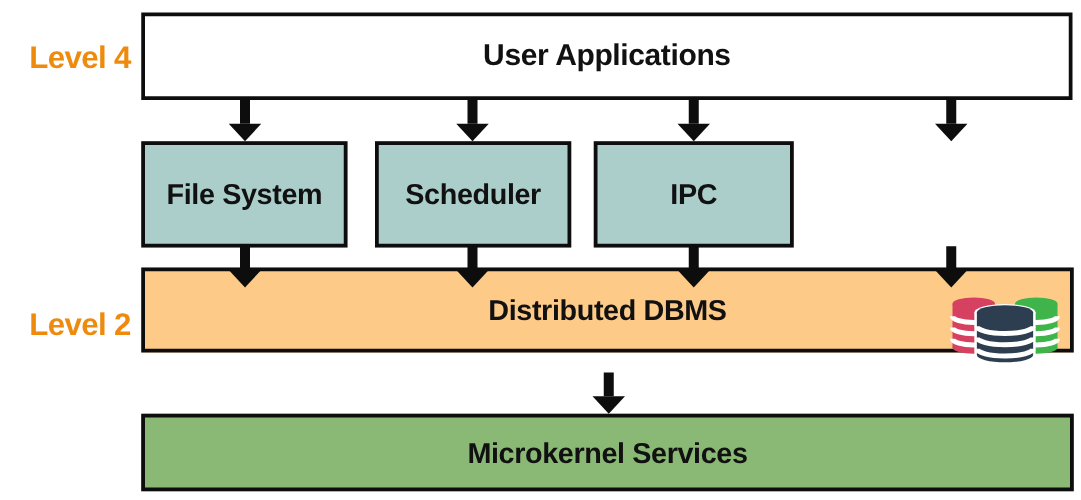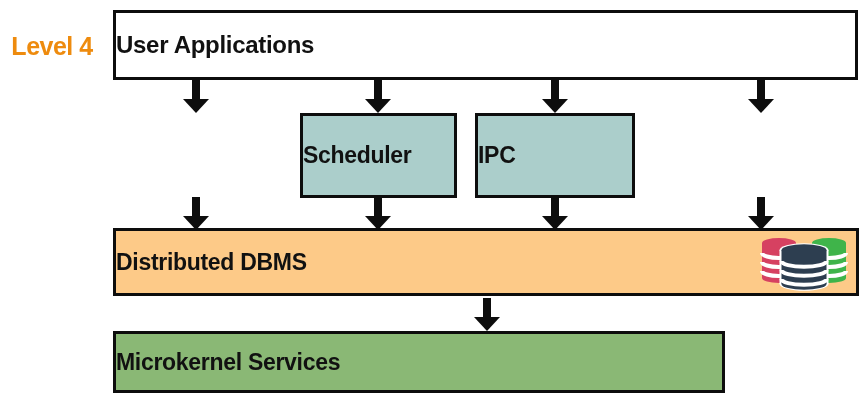--- a/index.html
+++ b/index.html
@@ -2,45 +2,45 @@
 <html><head>
 <meta charset="utf-8">
 <style>
   html,body{margin:0;padding:0;background:#ffffff;}
   .canvas{
     position:relative;width:865px;height:400px;background:#ffffff;
     font-family:"Liberation Sans",sans-serif;overflow:hidden;
   }
   
   .lvl{
-    position:absolute;left:0;width:104px;height:30px;line-height:30px;
+    position:absolute;left:12px;width:104px;height:30px;line-height:30px;
     text-align:center;font-size:25px;font-weight:700;color:#ee8b0e;
     letter-spacing:-0.5px;white-space:nowrap;
   }
   #lab4{top:31px}#lab3{top:140px}#lab2{top:245px}#lab1{top:343px}
   
   .box{
     position:absolute;box-sizing:border-box;border:3px solid #0d0d0d;
-    display:flex;align-items:center;
+    display:flex;align-items:center;justify-content:center;
     color:#111111;font-weight:700;text-align:center;
   }
   .box-white{background:#ffffff}
   .box-teal{background:#abcecb}
   .box-orange{background:#fdca88}
   .box-green{background:#8ab875}
   .box-label{font-size:23px;line-height:1.05;letter-spacing:-0.3px}
   #b-user{left:113px;top:10px;width:745px;height:70px}
   #b-user .box-label{font-size:24px}
   #b-fs{left:113px;top:113px;width:165px;height:85px}
   #b-sched{left:300px;top:113px;width:157px;height:85px}
   #b-ipc{left:475px;top:113px;width:160px;height:85px}
   #b-other{left:663px;top:113px;width:198px;height:85px}
   #b-other .box-label{max-width:120px}
-  #b-dbms{left:113px;top:228px;width:746px;height:68px}
-  #b-micro{left:113px;top:331px;width:612px;height:62px}
+  #b-dbms{left:113px;top:214px;width:746px;height:68px}
+  #b-micro{left:113px;top:331px;width:746px;height:62px}
   
   .arrow{
     position:absolute;width:26px;height:33px;
     display:flex;flex-direction:column;align-items:center;
   }
   .arrow .stem{width:8px;flex:1 1 auto;background:#0d0d0d}
   .arrow .head{
     width:0;height:0;flex:0 0 auto;
     border-left:13px solid transparent;border-right:13px solid transparent;
     border-top:14px solid #0d0d0d;
@@ -49,25 +49,29 @@
   .ax1{left:183px}.ax2{left:365px}.ax3{left:542px}.ax4{left:748px}.axC{left:474px}
   
   .dbicon{position:absolute;left:760px;top:236px;width:88px;height:58px}
 </style>
 </head>
 <body>
 
 <div class="canvas">
 
   <div class="lvl" id="lab4">Level 4</div>
+  <div class="lvl" id="lab2">Level 2</div>
 
   <div class="box box-white" id="b-user">
     <span class="box-label">User Applications</span>
   </div>
 
+  <div class="box box-teal" id="b-fs">
+    <span class="box-label">File System</span>
+  </div>
   <div class="box box-teal" id="b-ipc">
     <span class="box-label">IPC</span>
   </div>
   <div class="box box-teal" id="b-sched">
     <span class="box-label">Scheduler</span>
   </div>
 
   <div class="box box-orange" id="b-dbms">
     <span class="box-label">Distributed DBMS</span>
   </div>

